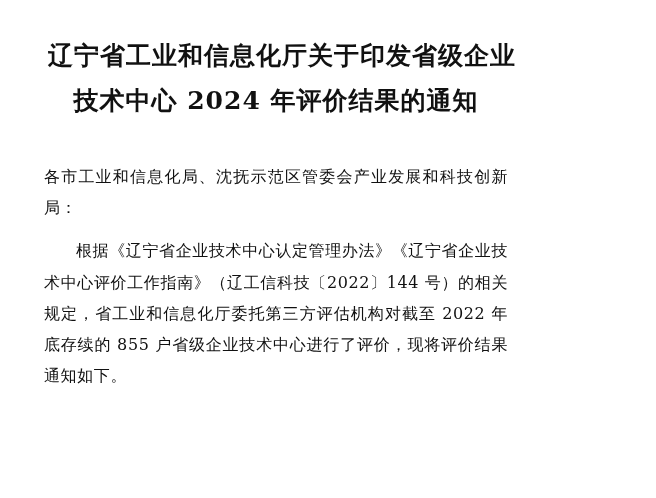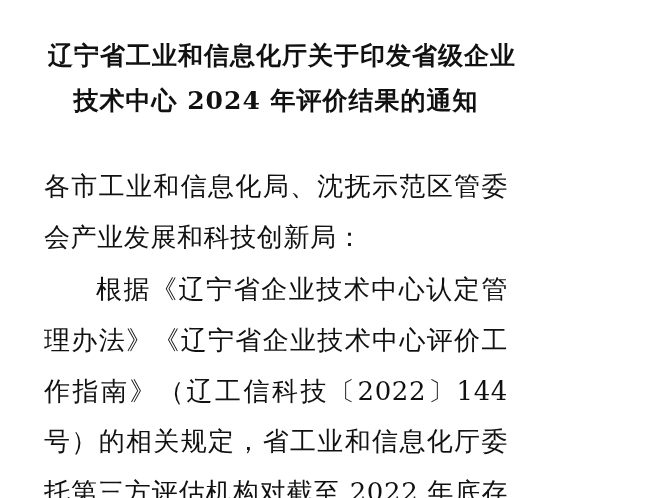--- a/index.html
+++ b/index.html
@@ -32,33 +32,33 @@
     padding: 0 4px;
   }
   .doc-title .title-line {
     display: block;
     white-space: nowrap;
   }
   .body-block {
     margin-top: 38px;
   }
   .body-para {
-    font-size: 26px;
+    font-size: 16px;
     line-height: 1.95;
     letter-spacing: 0.6px;
     text-align: justify;
     text-justify: inter-ideograph;
     margin: 0;
     color: #111;
   }
   .indent {
     text-indent: 2em;
   }
   .para-gap {
-    margin-top: 2px;
+    margin-top: 12px;
   }
 </style>
 </head>
 <body>
 
 <div class="page">
 
   <div class="doc-title">
     <span class="title-line">辽宁省工业和信息化厅关于印发省级企业</span>
     <span class="title-line">技术中心 2024 年评价结果的通知</span>

